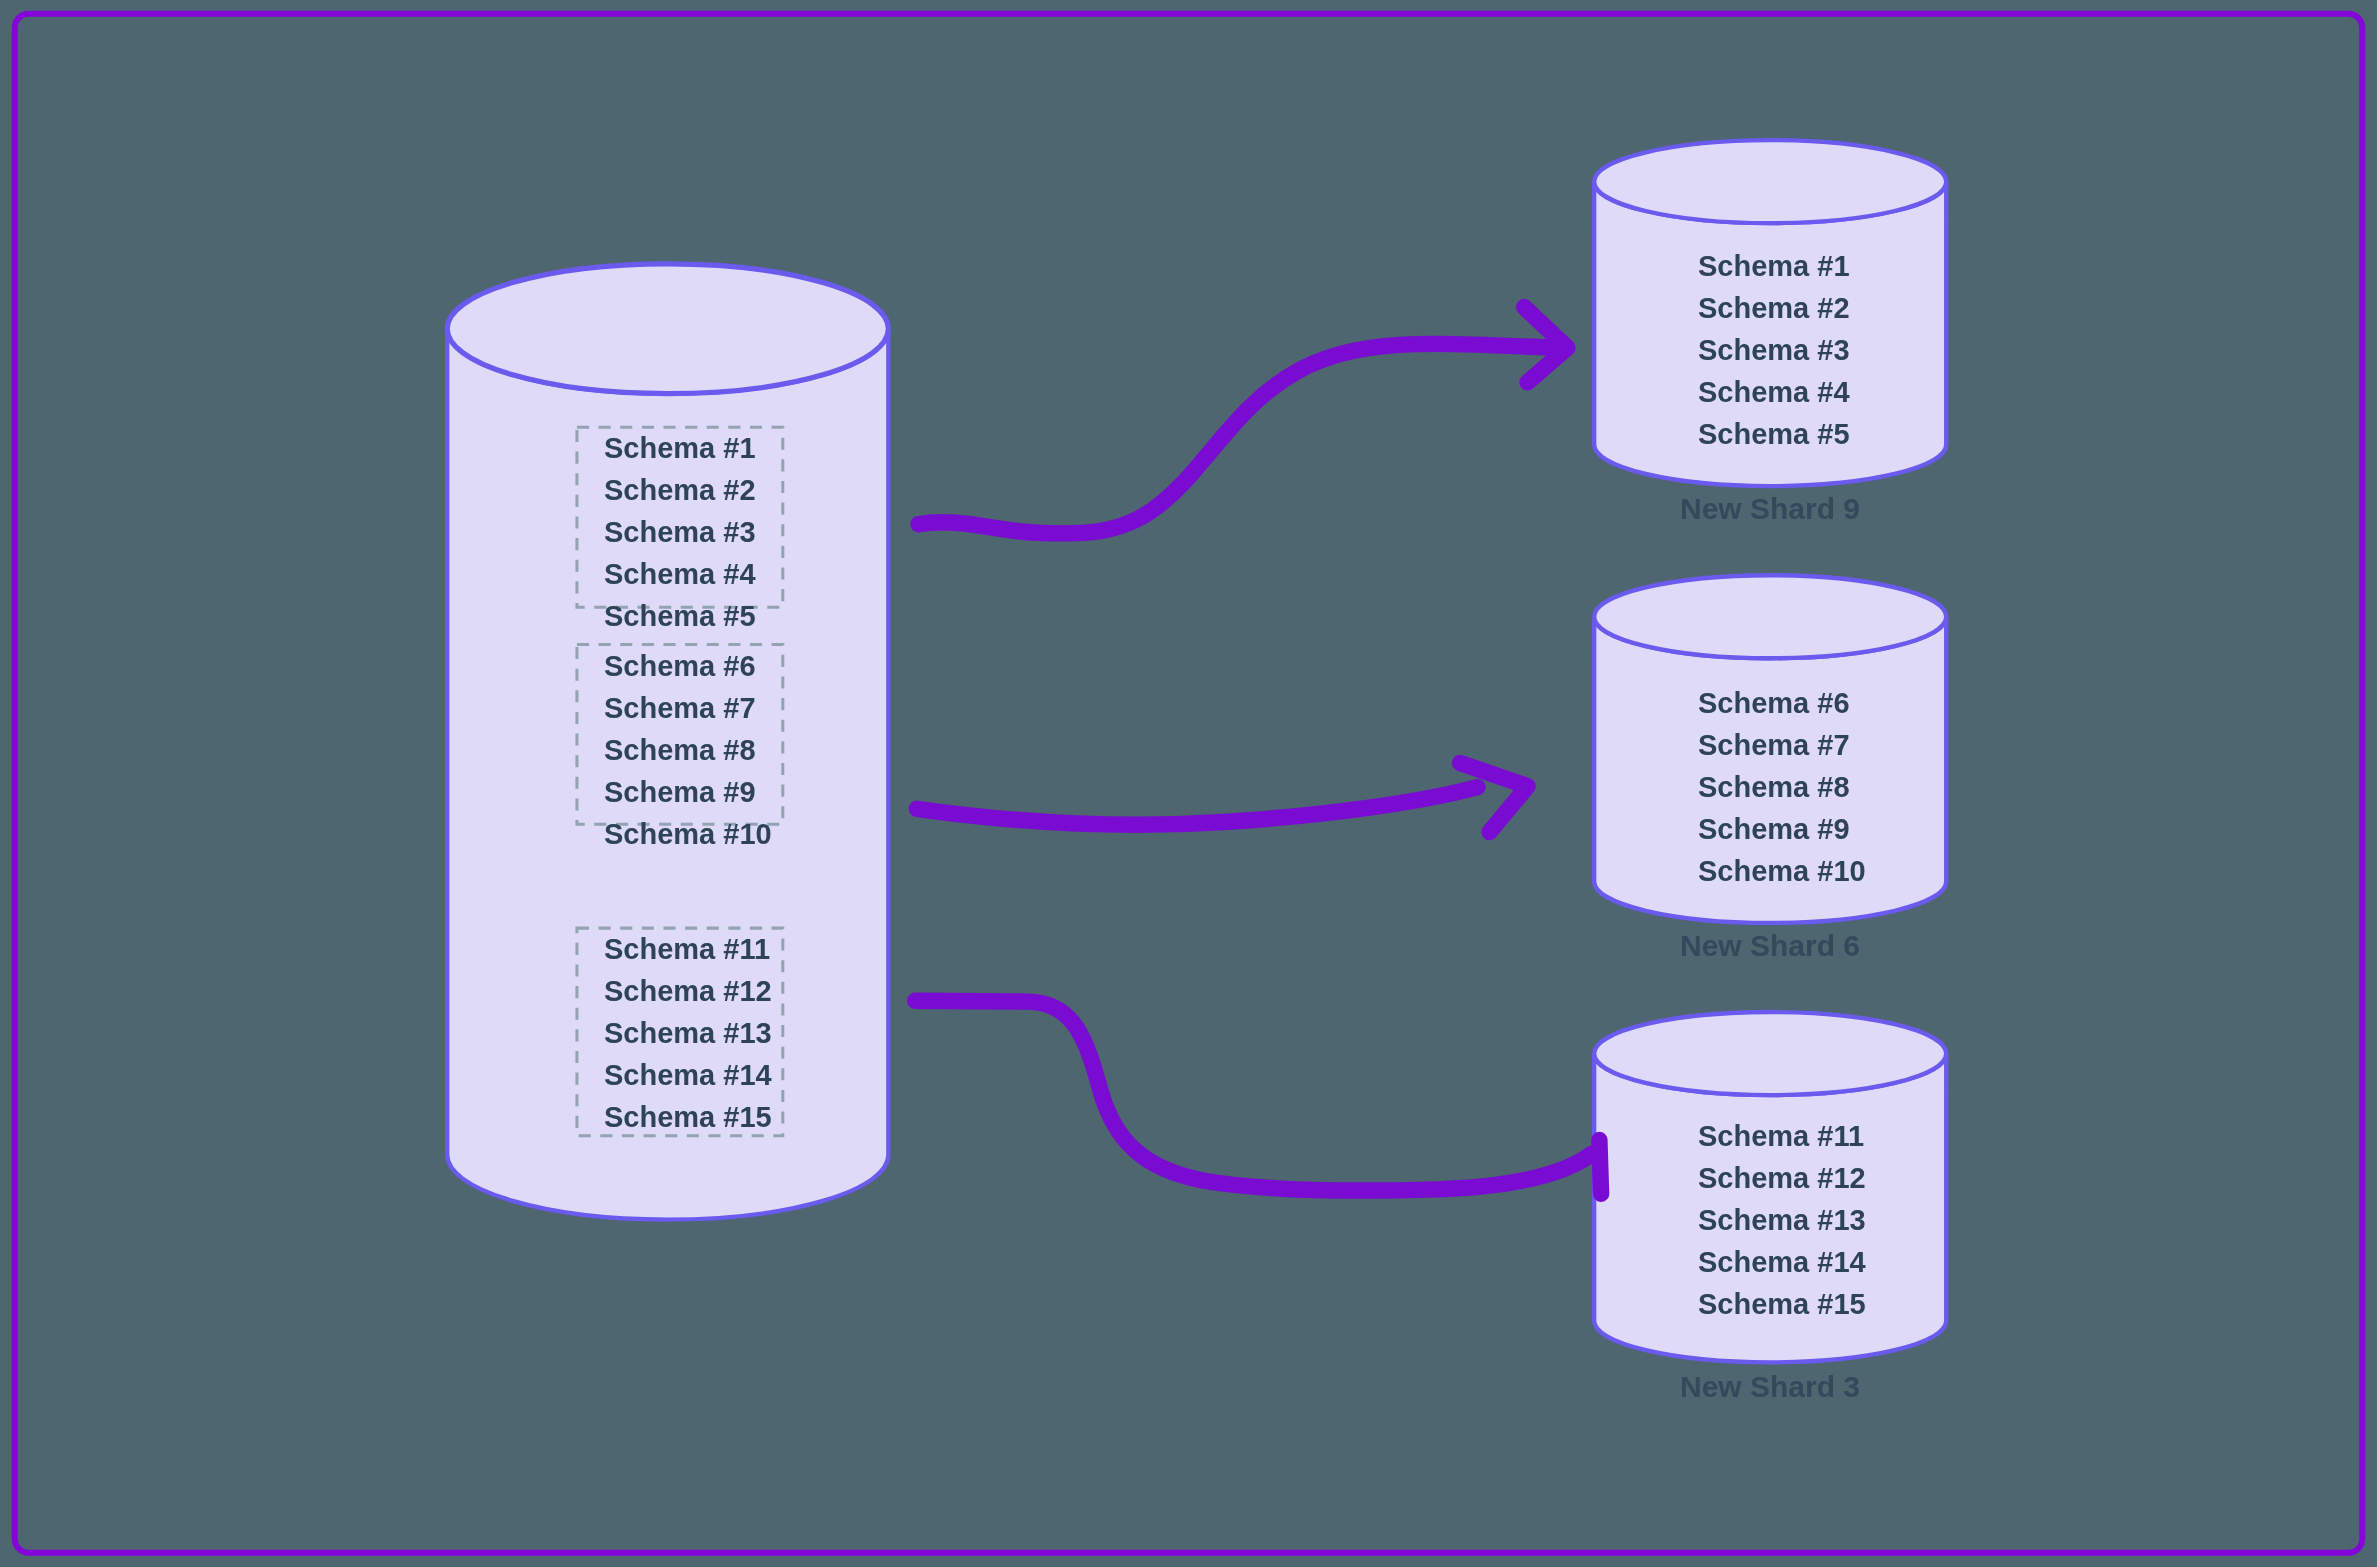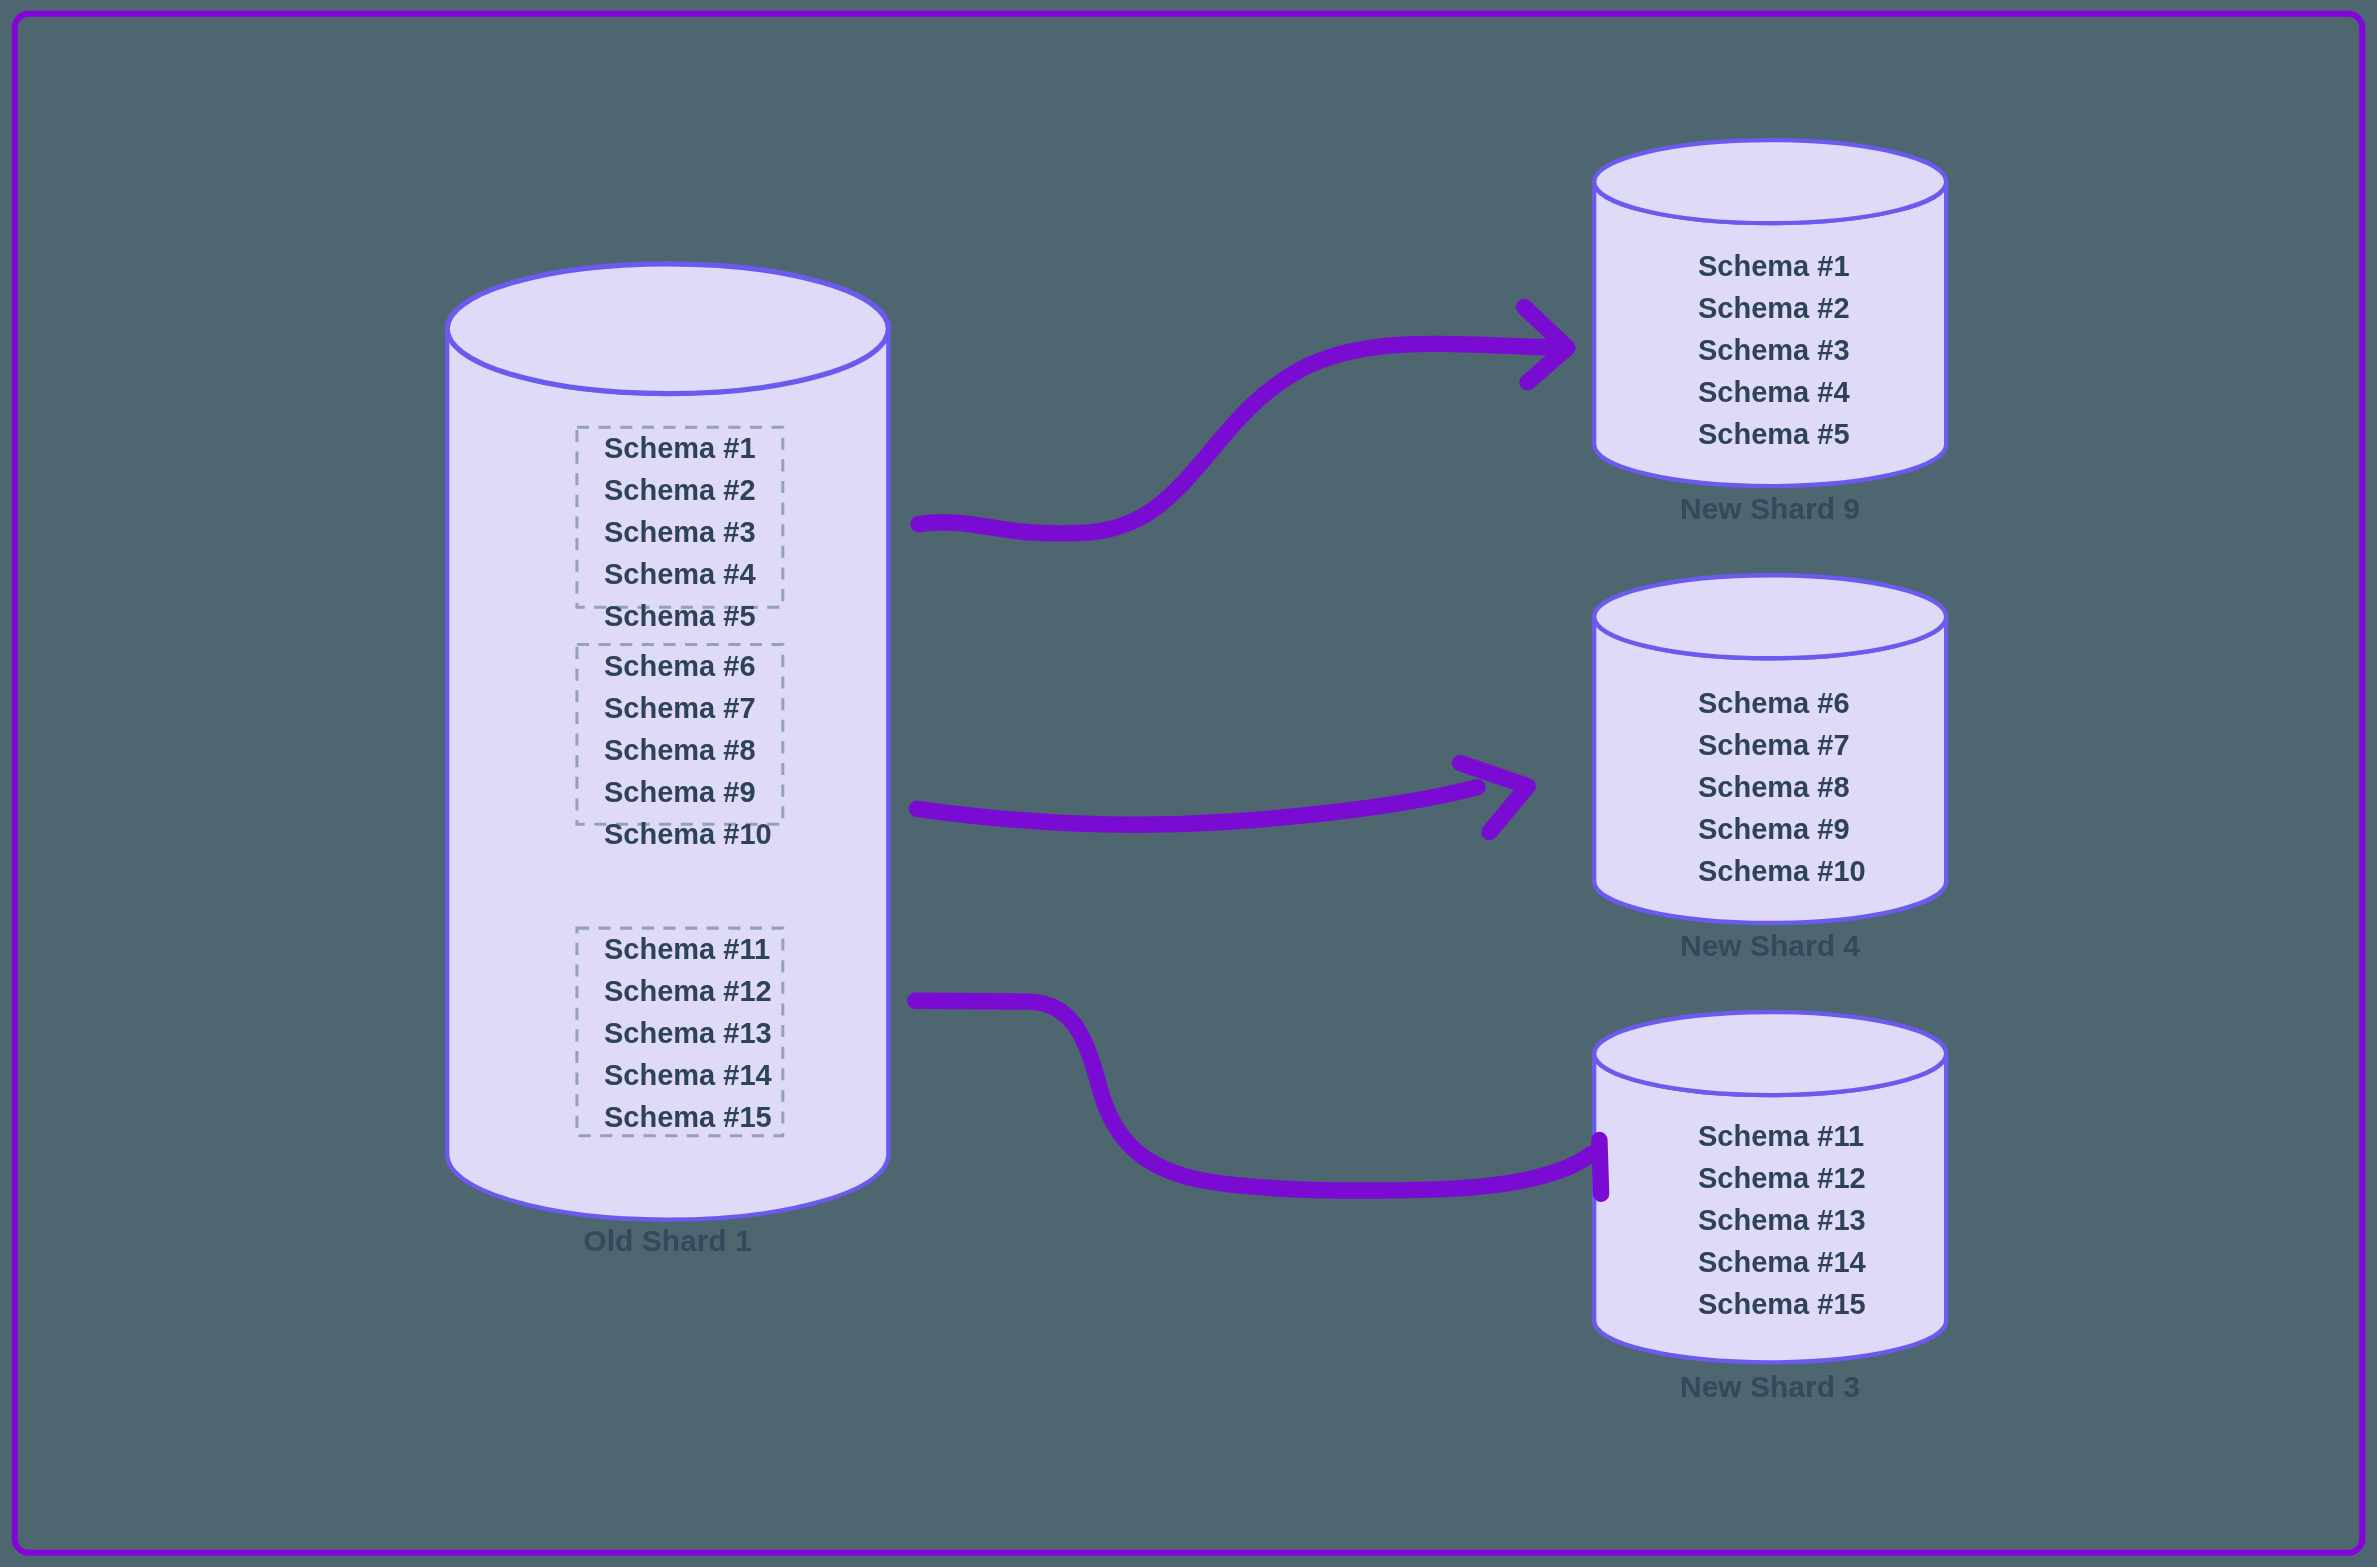--- a/index.html
+++ b/index.html
@@ -118,39 +118,38 @@
   </div>
 
   <div class="schema-block old-box" style="left:577px; top:928px; width:206px; height:208px;">
     <div class="schema-line">Schema #11</div>
     <div class="schema-line">Schema #12</div>
     <div class="schema-line">Schema #13</div>
     <div class="schema-line">Schema #14</div>
     <div class="schema-line">Schema #15</div>
   </div>
 
-  <div class="shard-label" style="left:447px; top:1223px; width:441px;">Old Shard 1</div>
 
   <div class="schema-block ns-block" style="left:1698px; top:245px; height:208px;">
     <div class="schema-line">Schema #1</div>
     <div class="schema-line">Schema #2</div>
     <div class="schema-line">Schema #3</div>
     <div class="schema-line">Schema #4</div>
     <div class="schema-line">Schema #5</div>
   </div>
   <div class="shard-label" style="left:1594px; top:491px; width:352px;">New Shard 9</div>
 
   <div class="schema-block ns-block" style="left:1698px; top:682px; height:208px;">
     <div class="schema-line">Schema #6</div>
     <div class="schema-line">Schema #7</div>
     <div class="schema-line">Schema #8</div>
     <div class="schema-line">Schema #9</div>
     <div class="schema-line">Schema #10</div>
   </div>
-  <div class="shard-label" style="left:1594px; top:928px; width:352px;">New Shard 4</div>
+  <div class="shard-label" style="left:1594px; top:928px; width:352px;">New Shard 6</div>
 
   <div class="schema-block ns-block" style="left:1698px; top:1115px; height:208px;">
     <div class="schema-line">Schema #11</div>
     <div class="schema-line">Schema #12</div>
     <div class="schema-line">Schema #13</div>
     <div class="schema-line">Schema #14</div>
     <div class="schema-line">Schema #15</div>
   </div>
   <div class="shard-label" style="left:1594px; top:1369px; width:352px;">New Shard 3</div>
 

